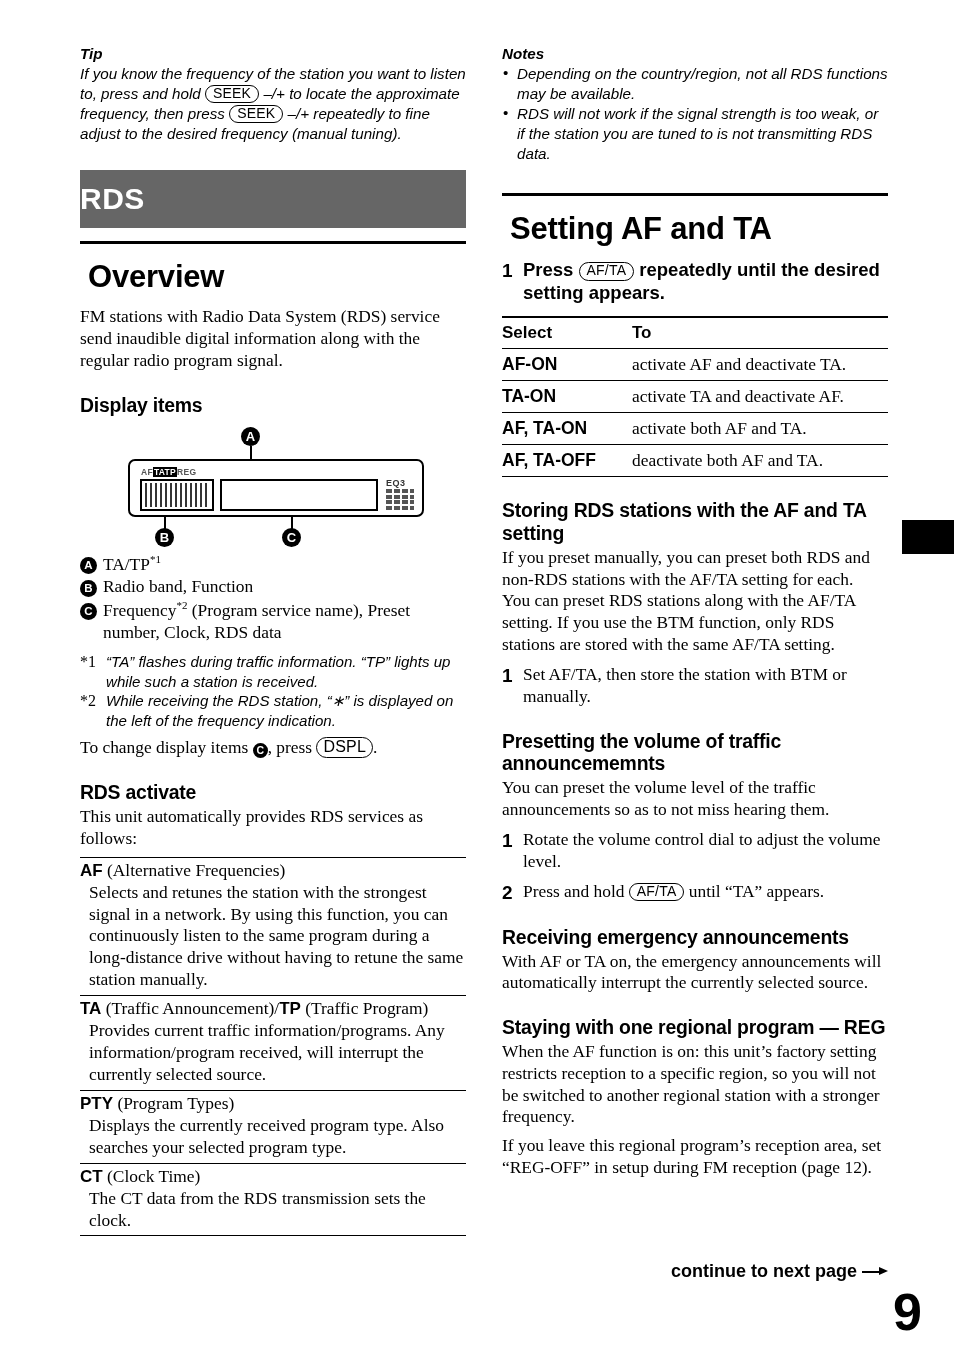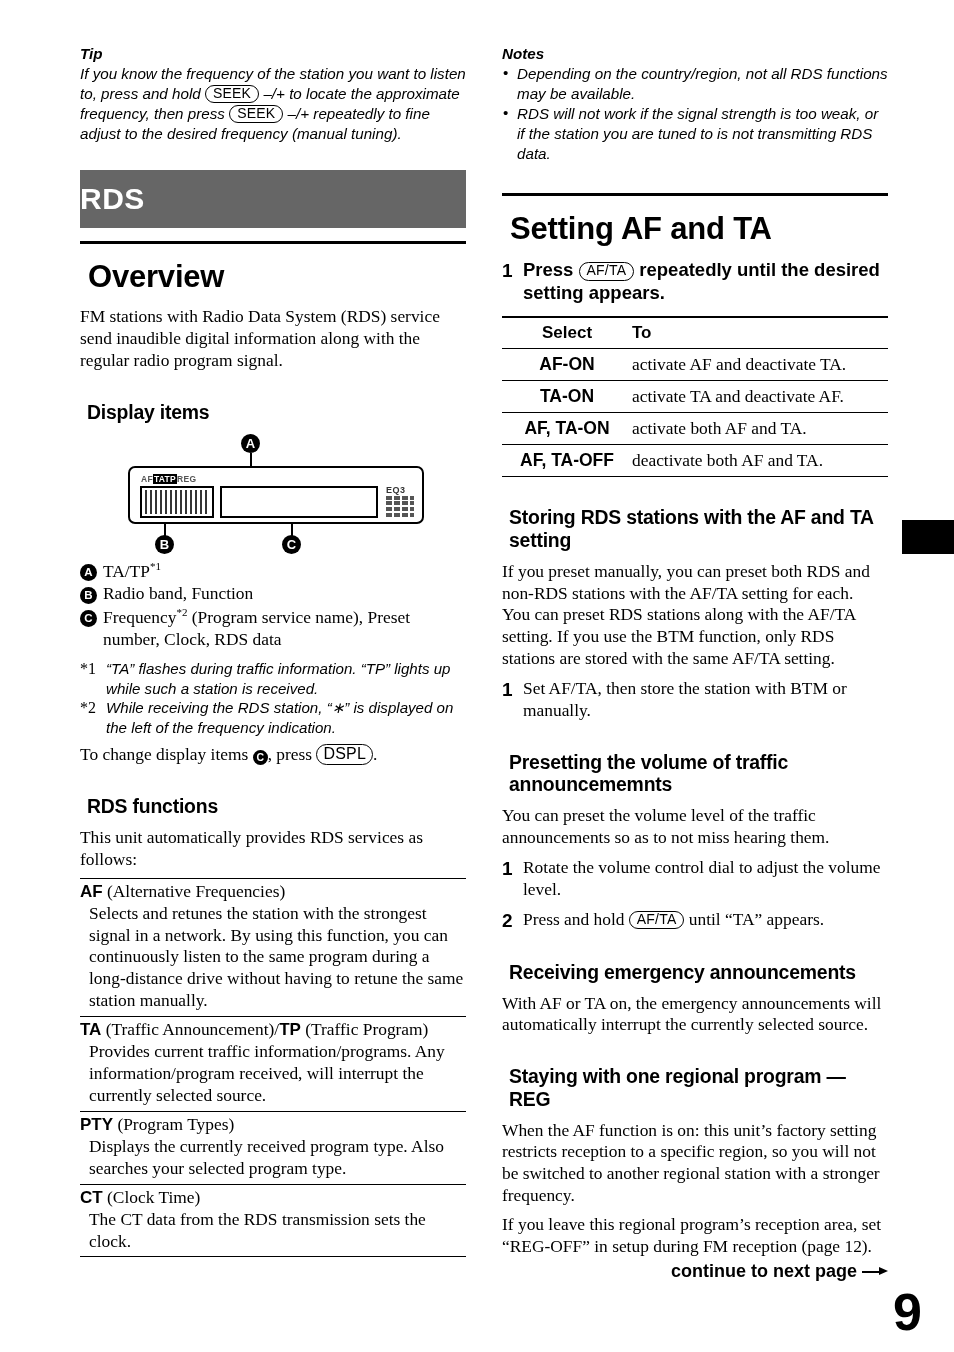--- a/index.html
+++ b/index.html
@@ -79,21 +79,21 @@
     font-weight:bold;
     margin:8px;
     padding:7px 0 4px 0;
     line-height:1.16;
     letter-spacing:-.2px;
   }
   h3.h-sub {
     font-family:"Liberation Sans", sans-serif;
     font-size:19.4px;
     font-weight:bold;
-    margin:7px;
+    margin:0;
     padding:0 0 2px 0;
     line-height:1.17;
     letter-spacing:-.2px;
   }
 
   
   .diagram { position:relative; height:122px; margin-top:8px; }
   .circ {
     position:absolute;
     width:19px; height:19px;
@@ -203,21 +203,21 @@
   .step.bold .body {
     font-family:"Liberation Sans", sans-serif;
     font-weight:bold; font-size:18.5px; line-height:1.24;
   }
 
   
   table.tbl { border-collapse:collapse; width:100%; margin-top:11px; }
   table.tbl th, table.tbl td { text-align:left; vertical-align:top; padding:5px 0 5px 0; }
   table.tbl thead th { border-top:2.6px solid #000; border-bottom:1.6px solid #000; }
   table.tbl tbody td { border-bottom:1.6px solid #000; }
-  table.tbl th.c1, table.tbl td.c1 { width:130px;text-align:center; }
+  table.tbl th.c1, table.tbl td.c1 { width:130px; }
   table.tbl th {
     font-family:"Liberation Sans", sans-serif;
     font-weight:bold; font-size:17px;
   }
   table.tbl td.c1 {
     font-family:"Liberation Sans", sans-serif;
     font-weight:bold; font-size:17.5px;
   }
   table.tbl td.c2 { font-family:"Liberation Serif", serif; font-size:17.4px; }
 
@@ -337,21 +337,21 @@
     <div class="gap-s"></div>
 
     <p class="serif">
       <span>To change display items</span>
       <span class="inline-mark">C</span><span>, press</span>
       <span class="btn btn-sm">DSPL</span><span>.</span>
     </p>
 
     <div class="gap-l"></div>
 
-    <h3 class="h-sub">RDS functions</h3>
+    <h3 class="h-sub">RDS activate</h3>
     <p class="serif">This unit automatically provides RDS services as follows:</p>
 
     <div class="gap-s"></div>
 
     <div class="svc">
       <div class="term"><b>AF</b><span> (Alternative Frequencies)</span></div>
       <div class="def">Selects and retunes the station with the strongest signal in a network. By using this function, you can continuously listen to the same program during a long-distance drive without having to retune the same station manually.</div>
     </div>
 
     <div class="svc">

